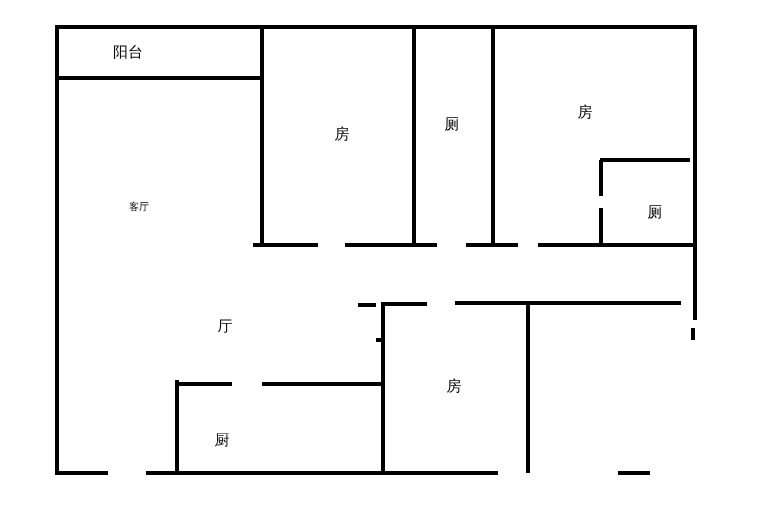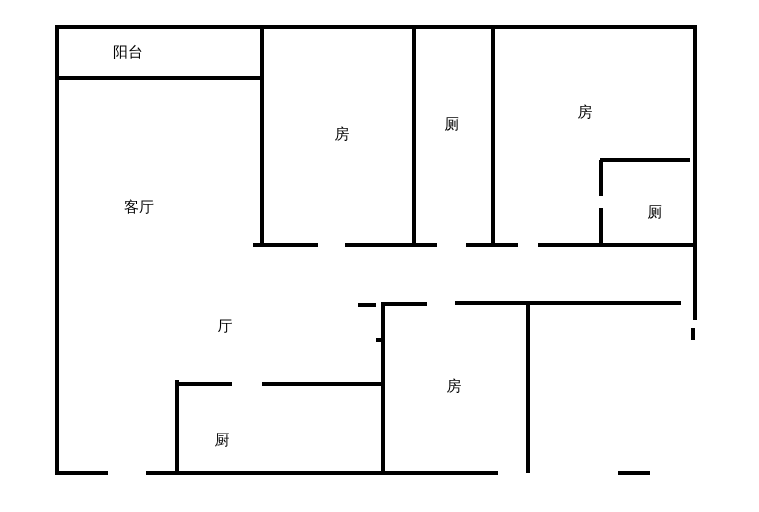--- a/index.html
+++ b/index.html
@@ -65,21 +65,21 @@
       <line x1="455" y1="303" x2="681" y2="303" stroke="#000000" stroke-width="4" stroke-linecap="butt"></line>
       <line x1="383" y1="305" x2="383" y2="473" stroke="#000000" stroke-width="4" stroke-linecap="butt"></line>
       <line x1="376" y1="340" x2="383" y2="340" stroke="#000000" stroke-width="4" stroke-linecap="butt"></line>
       <line x1="528" y1="305" x2="528" y2="473" stroke="#000000" stroke-width="4" stroke-linecap="butt"></line>
       <line x1="177" y1="380" x2="177" y2="473" stroke="#000000" stroke-width="4" stroke-linecap="butt"></line>
       <line x1="177" y1="384" x2="232" y2="384" stroke="#000000" stroke-width="4" stroke-linecap="butt"></line>
       <line x1="262" y1="384" x2="383" y2="384" stroke="#000000" stroke-width="4" stroke-linecap="butt"></line>
     </svg>
   <div id="label-layer">
       <div class="room-label" style="left: 128px; top: 52px; font-size: 15px; color: rgb(0, 0, 0);">阳台</div>
-      <div class="room-label" style="left: 139px; top: 207px; font-size: 15px; color: rgb(0, 0, 0);">客厅</div>
+      <div class="room-label" style="left: 139px; top: 207px; font-size: 10px; color: rgb(0, 0, 0);">客厅</div>
       <div class="room-label" style="left: 342px; top: 134px; font-size: 15px; color: rgb(0, 0, 0);">房</div>
       <div class="room-label" style="left: 452px; top: 124px; font-size: 15px; color: rgb(0, 0, 0);">厕</div>
       <div class="room-label" style="left: 585px; top: 112px; font-size: 15px; color: rgb(0, 0, 0);">房</div>
       <div class="room-label" style="left: 655px; top: 212px; font-size: 15px; color: rgb(0, 0, 0);">厕</div>
       <div class="room-label" style="left: 225px; top: 326px; font-size: 15px; color: rgb(0, 0, 0);">厅</div>
       <div class="room-label" style="left: 454px; top: 386px; font-size: 15px; color: rgb(0, 0, 0);">房</div>
       <div class="room-label" style="left: 222px; top: 440px; font-size: 15px; color: rgb(0, 0, 0);">厨</div>
     </div>
 </div>
 

